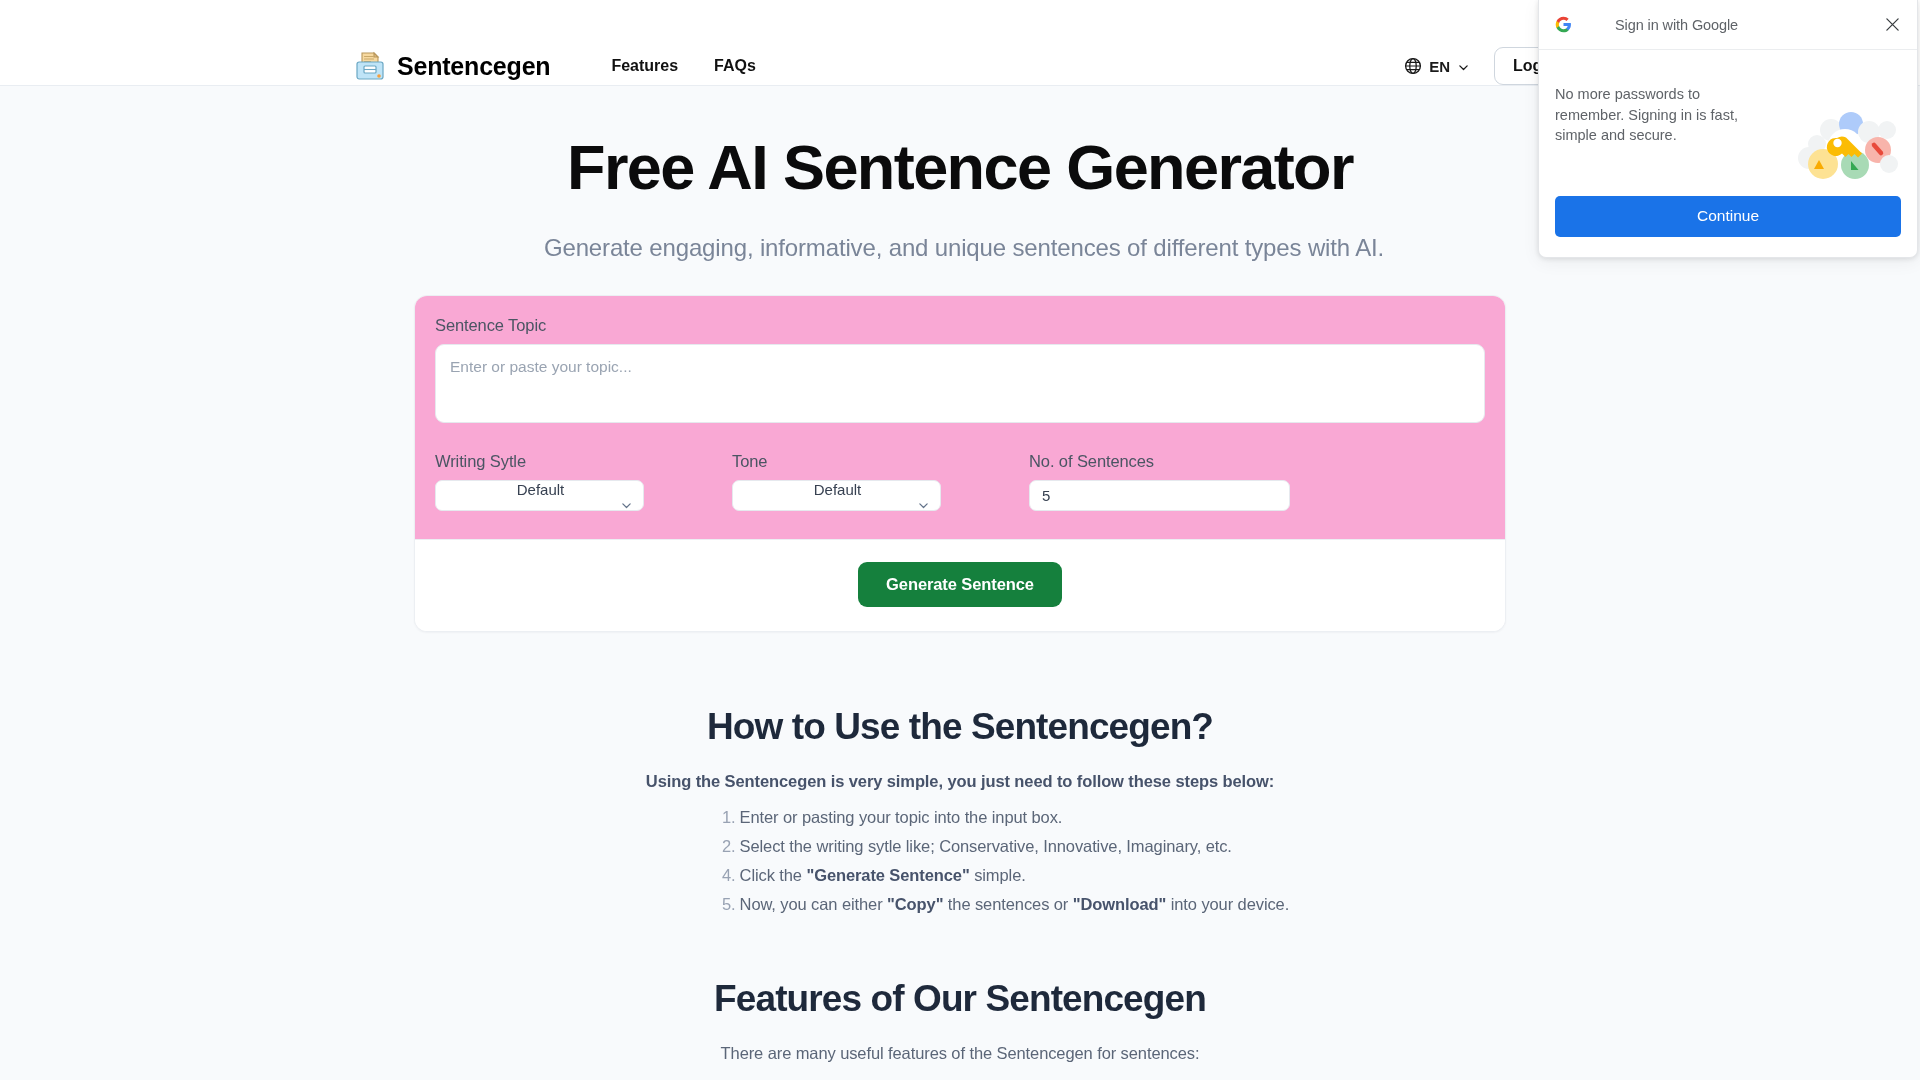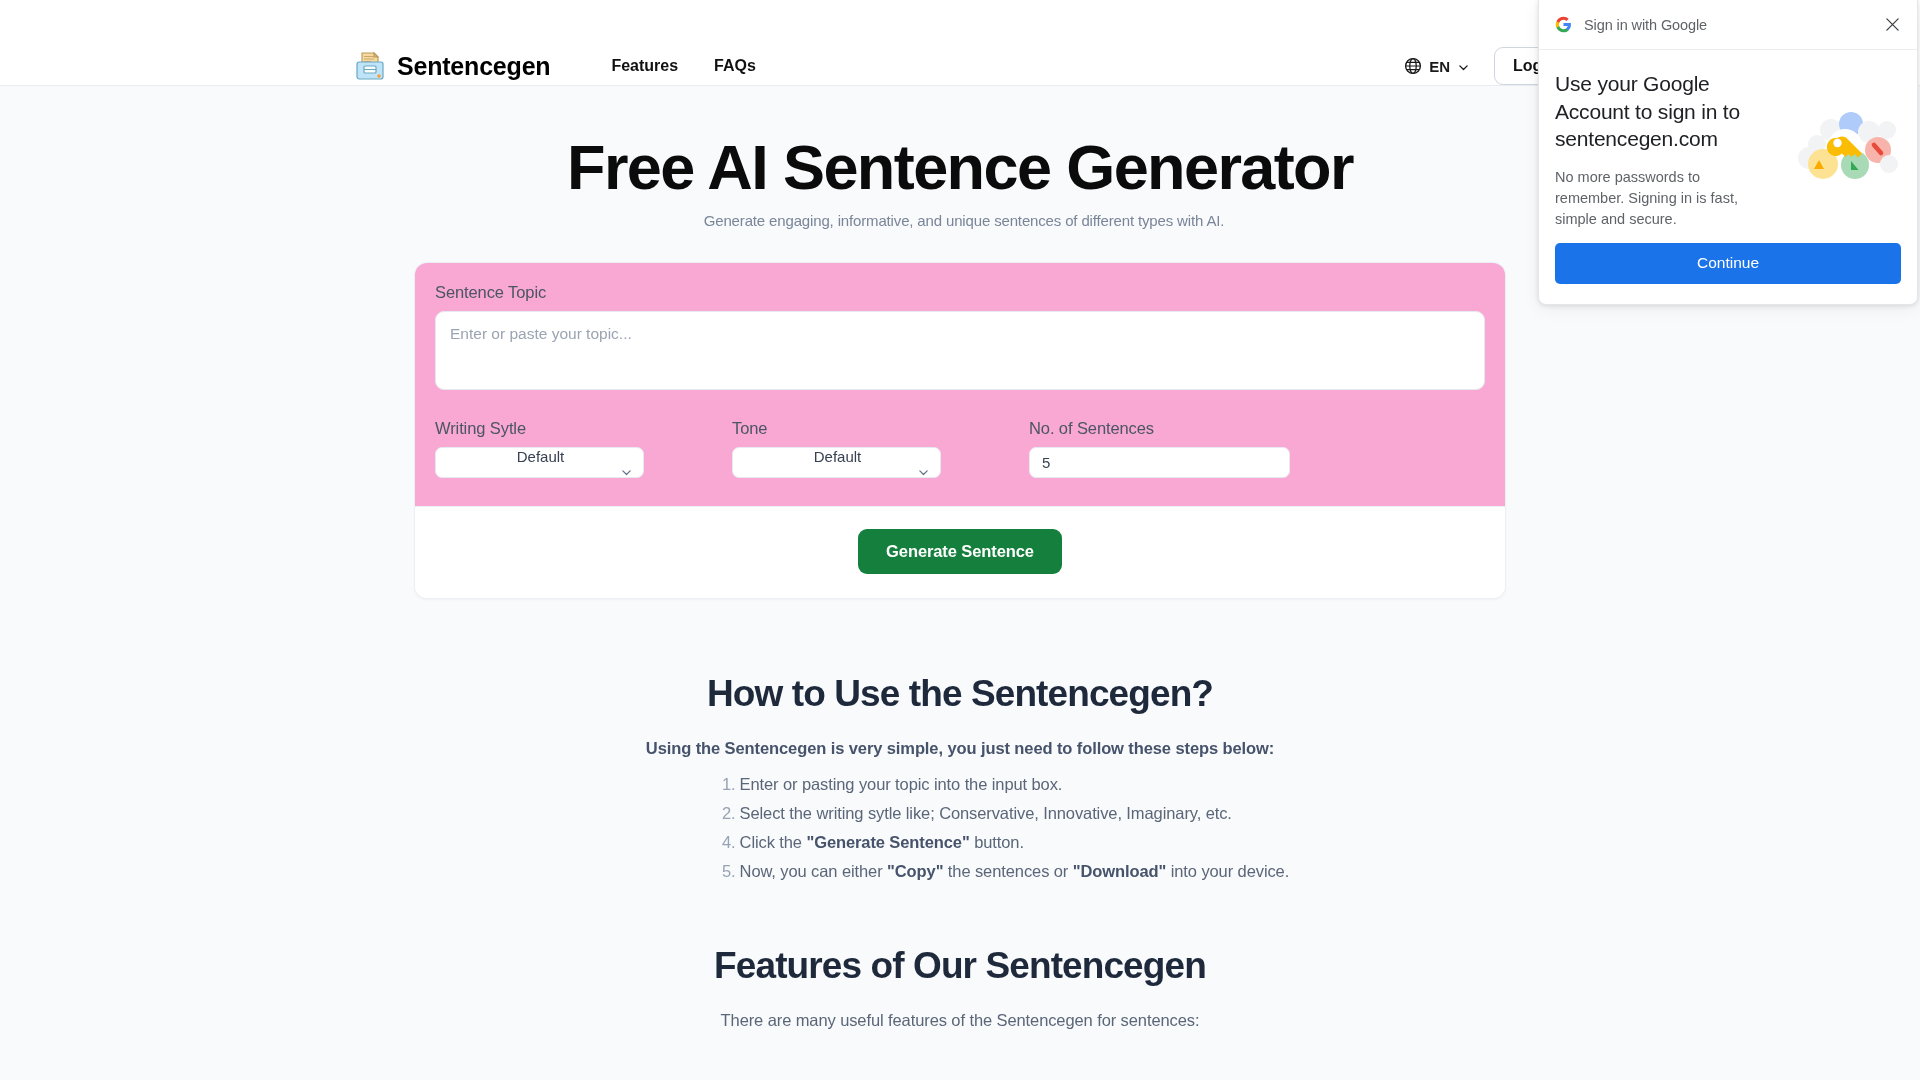--- a/index.html
+++ b/index.html
@@ -106,20 +106,21 @@
     box-shadow: 0 1px 5px rgba(0,0,0,0.10), 0 4px 18px rgba(0,0,0,0.06);
     z-index: 40;
     overflow: hidden;
   }
   .gsi-head {
     height: 50px;
     display: flex;
     align-items: center;
     padding: 0 14px 0 16px;
     border-bottom: 1px solid #ebedef;
+    gap: 31px;
   }
   .g-logo { width: 17px; height: 17px; display:block; flex: 0 0 auto; }
   .gsi-head-text {
     font-size: 14.5px;
     color: #5f6368;
     margin-left: 12px;
     letter-spacing: -0.1px;
   }
   .gsi-close {
     margin-left: auto;
@@ -170,22 +171,22 @@
   
   .hero { padding-top: 48px; text-align: center; }
   .hero h1 {
     font-size: 63px;
     font-weight: bold;
     color: #0b0b0c;
     letter-spacing: -1.6px;
     line-height: 1.05;
   }
   .hero-sub {
-    margin-top: 12px;
-    font-size: 15px;
+    margin-top: 34px;
+    font-size: 24px;
     color: #7a8598;
     letter-spacing: -0.15px;
     padding-left: 8px;
   }
 
   
   .card-wrap {
     width: 1092px;
     margin: 33px auto 0 auto;
     background: #ffffff;
@@ -382,21 +383,20 @@
       <span class="gsi-head-text">Sign in with Google</span>
       <span class="gsi-close">
         <svg viewBox="0 0 16 16" fill="none" xmlns="http://www.w3.org/2000/svg">
           <path d="M2 2l12 12M14 2L2 14" stroke="#3c4043" stroke-width="1.4" stroke-linecap="round"></path>
         </svg>
       </span>
     </div>
 
     <div class="gsi-body">
       <div class="gsi-copy">
-        <div class="gsi-title">Use your Google Account to sign in to sentencegen.com</div>
         <div class="gsi-sub">No more passwords to remember. Signing in is fast, simple and secure.</div>
       </div>
       <div class="gsi-art">
         <svg viewBox="0 0 110 80" xmlns="http://www.w3.org/2000/svg">
           <circle cx="24" cy="42" r="9" fill="#f1f3f4"></circle>
           <circle cx="16" cy="56" r="11" fill="#f1f3f4"></circle>
           <circle cx="38" cy="28" r="11" fill="#f1f3f4"></circle>
           <circle cx="58" cy="22" r="12" fill="#aecbfa"></circle>
           <circle cx="76" cy="30" r="11" fill="#f1f3f4"></circle>
           <circle cx="94" cy="28" r="9" fill="#f1f3f4"></circle>
@@ -470,21 +470,21 @@
     <button class="generate-btn" style="background: #15803d;">Generate Sentence</button>
   </div>
 </section>
 
 <section class="howto">
   <h2 class="section-h2">How to Use the Sentencegen?</h2>
   <p class="howto-lead">Using the Sentencegen is very simple, you just need to follow these steps below:</p>
   <ol class="steps" id="steps-list">
       <li><span class="num">1.</span><span>Enter or pasting your topic into the input box.</span></li>
       <li><span class="num">2.</span><span>Select the writing sytle like; Conservative, Innovative, Imaginary, etc.</span></li>
-      <li><span class="num">4.</span><span>Click the </span><b>"Generate Sentence"</b><span> button.</span></li>
+      <li><span class="num">4.</span><span>Click the </span><b>"Generate Sentence"</b><span> simple.</span></li>
       <li><span class="num">5.</span><span>Now, you can either </span><b>"Copy"</b><span> the sentences or </span><b>"Download"</b><span> into your device.</span></li>
     </ol>
 </section>
 
 <section class="features">
   <h2 class="section-h2">Features of Our Sentencegen</h2>
   <p class="features-lead">There are many useful features of the Sentencegen for sentences:</p>
 
 </section>
 

